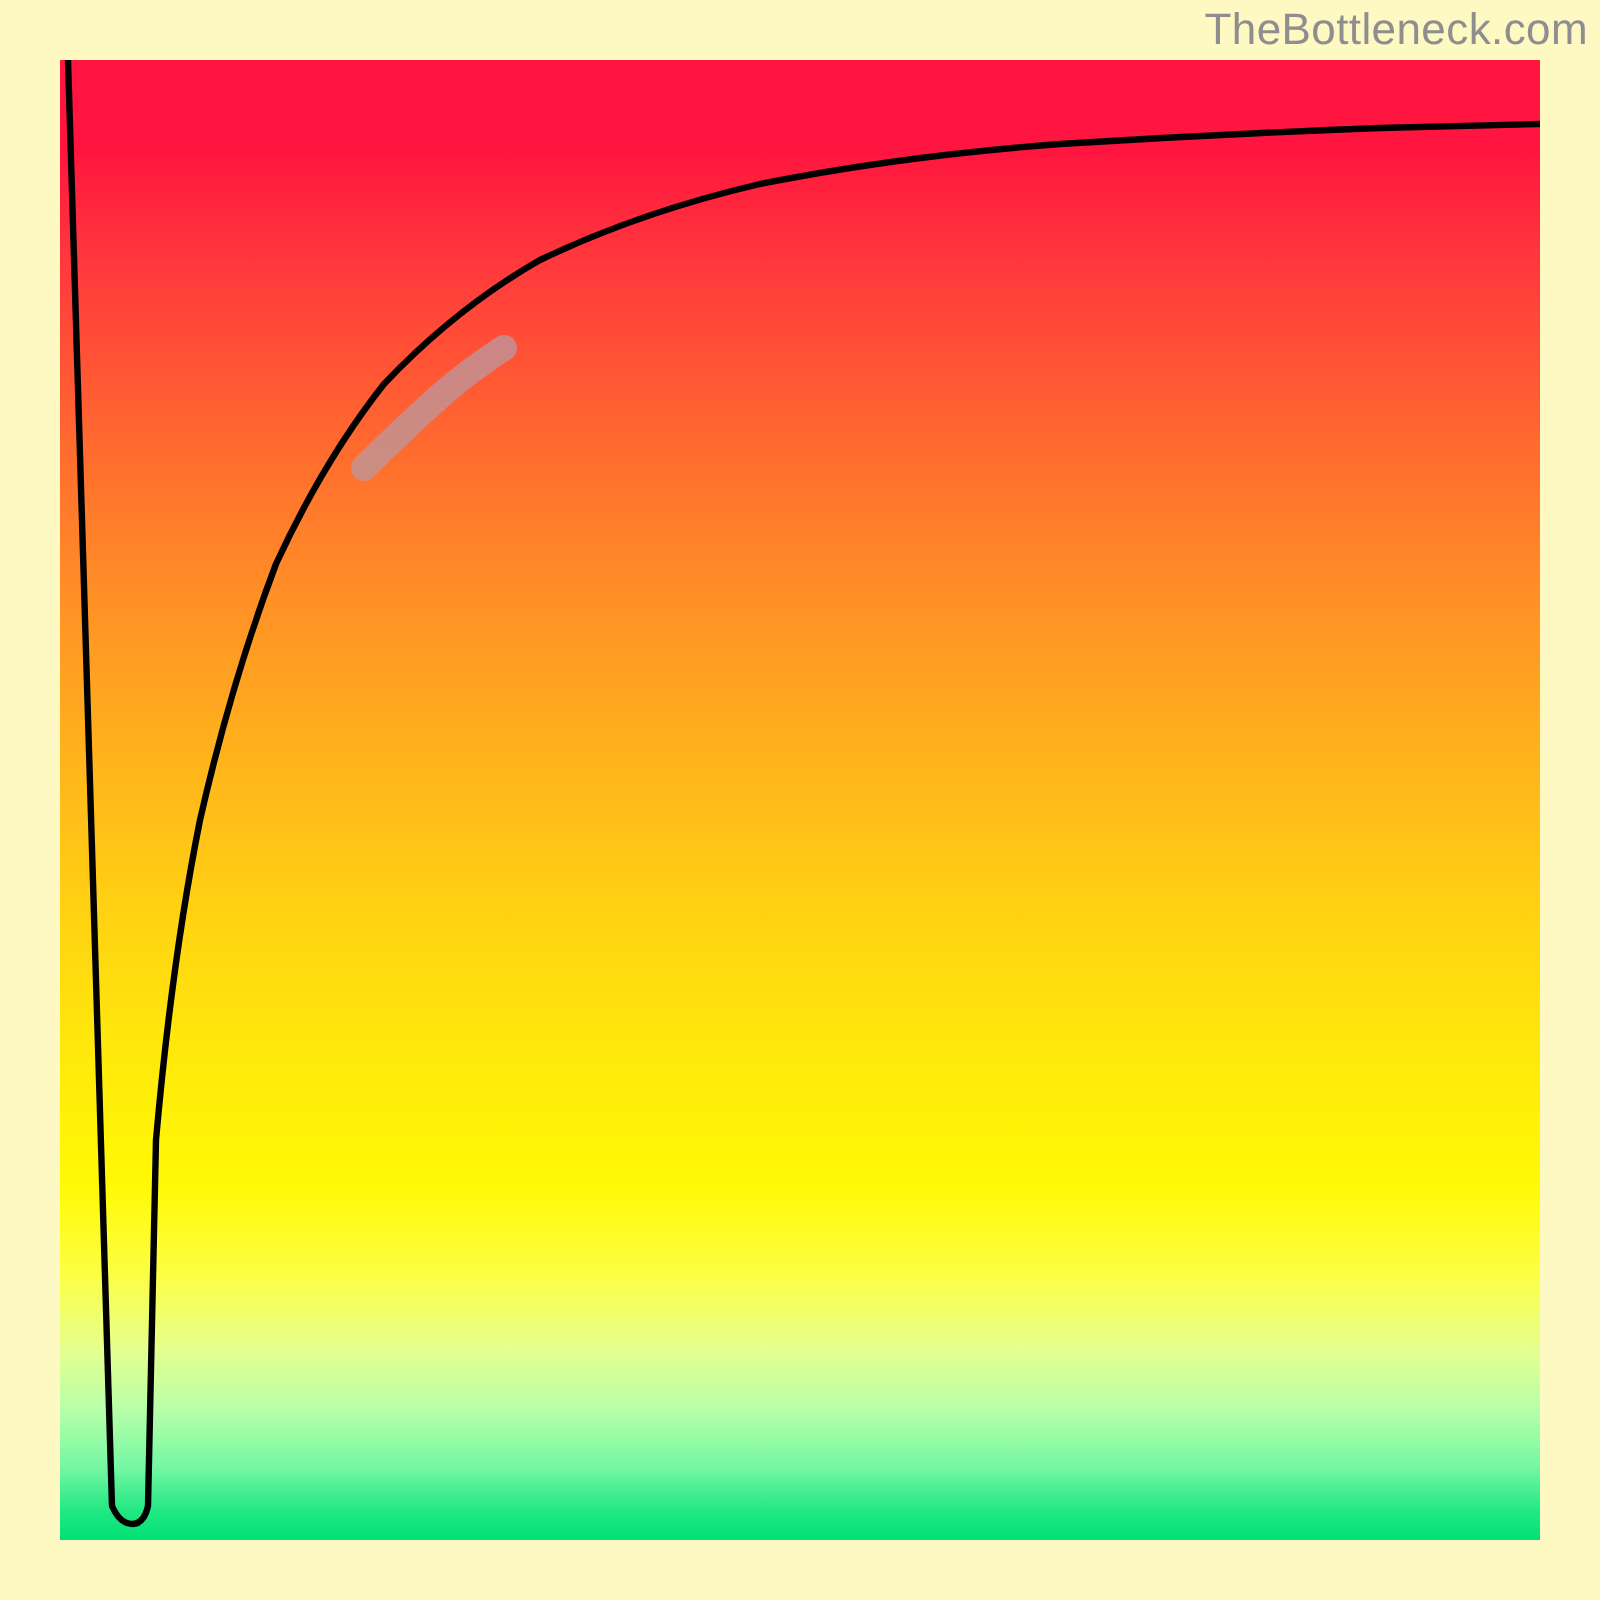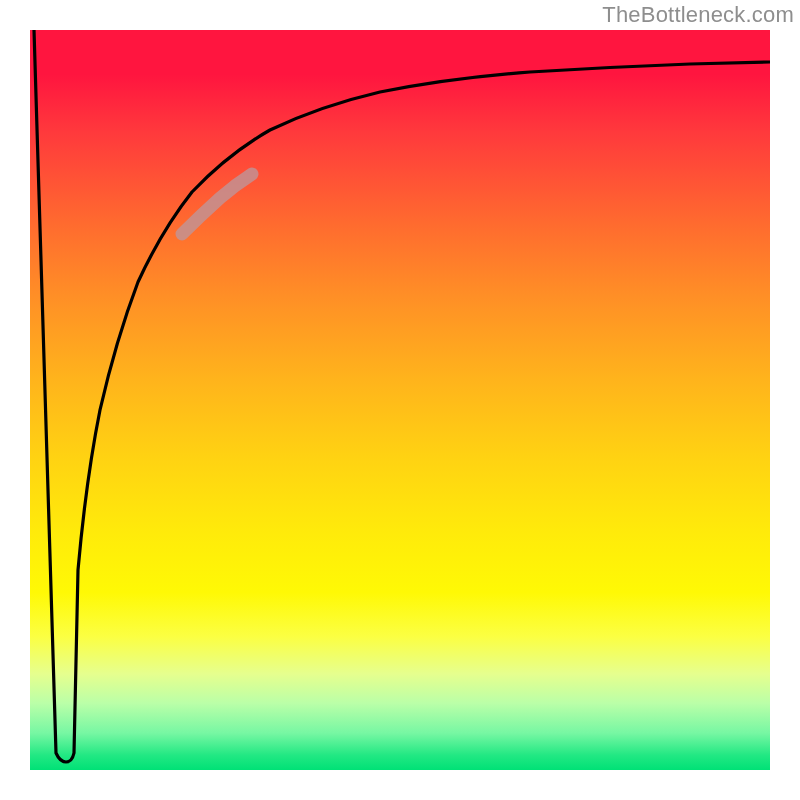--- a/index.html
+++ b/index.html
@@ -8,21 +8,21 @@
     width: 800px;
     height: 800px;
     overflow: hidden;
     background: #000;
     font-family: "Segoe UI", Arial, Helvetica, sans-serif;
   }
   .frame {
     position: relative;
     width: 800px;
     height: 800px;
-    background: #ffffff;
+    background: #fef9c3;
   }
   .plot-area {
     position: absolute;
     left: 30px;
     top: 30px;
     width: 740px;
     height: 740px;
     overflow: hidden;
   }
   .gradient-fill {

